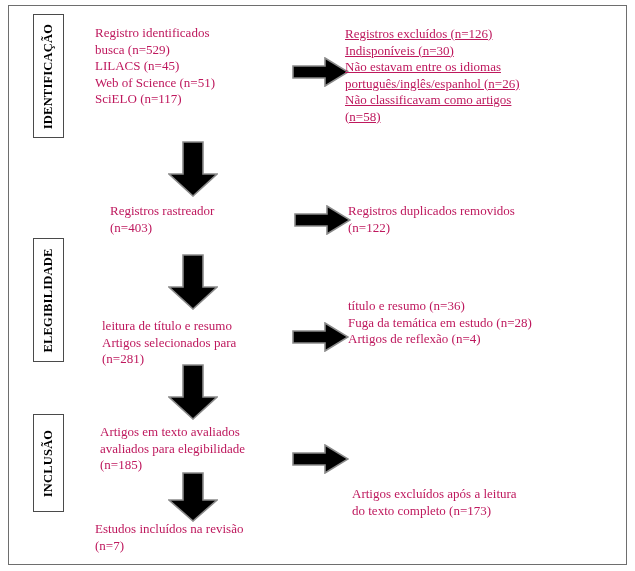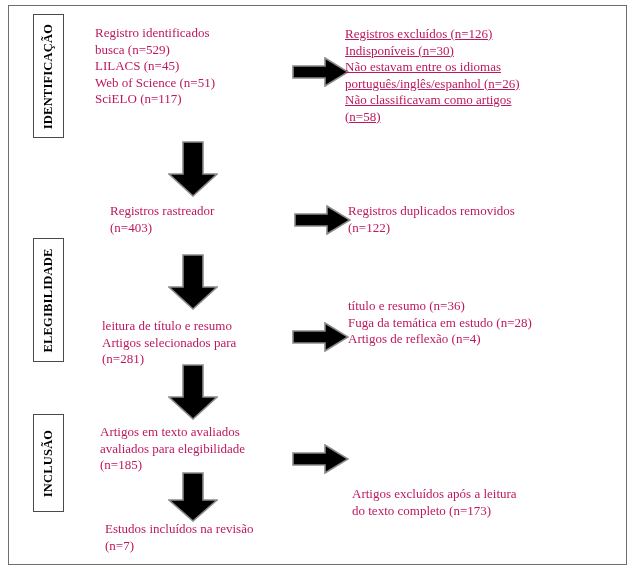--- a/index.html
+++ b/index.html
@@ -179,18 +179,18 @@
     <span class="line">Artigos excluídos após a leitura</span>
     <span class="line">do texto completo (n=173)</span>
   </div>
 
   <div class="arrow" style="left:168px; top:472px;">
     <svg width="50" height="50" viewBox="0 0 50 50">
       <polygon points="15,1 35,1 35,28 49,28 25,49 1,28 15,28" fill="#000000" stroke="#8a8a8a" stroke-width="1.6" stroke-linejoin="miter"></polygon>
     </svg>
   </div>
 
-  <div class="node" style="left:105px; top:521px; width:180px;">
+  <div class="node" style="left:95px; top:521px; width:180px;">
     <span class="line">Estudos incluídos na revisão</span>
     <span class="line">(n=7)</span>
   </div>
 
 </div>
 
 </body></html>

